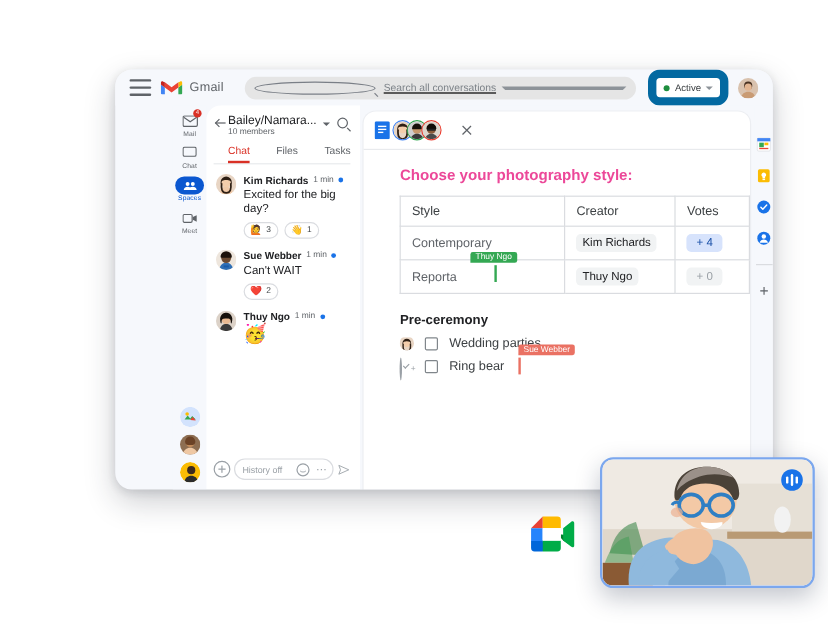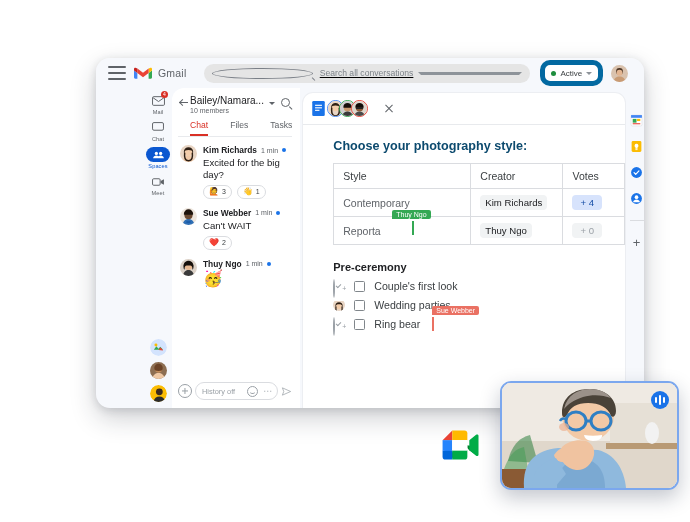--- a/index.html
+++ b/index.html
@@ -26,21 +26,21 @@
   .gm-word{font-size:10.5px;color:#5f6368;letter-spacing:.2px;}
   .searchbar{
     flex:1;margin-left:18px;margin-right:10px;height:19px;background:#e5e5e5;border-radius:10px;
     display:flex;align-items:center;padding:0 8px;max-width:310px;text-decoration:underline;
   }
   .searchbar .si{width:9px;height:9px;border:1.2px solid #7a7f87;border-radius:50%;position:relative;margin-right:7px;}
   .searchbar .si:after{content:"";position:absolute;width:1.2px;height:4px;background:#7a7f87;transform:rotate(-45deg);right:-2px;bottom:-3px;}
   .searchbar span{font-size:8.6px;color:#7c8288;flex:1;}
   .caret-sm{width:0;height:0;border-left:3px solid transparent;border-right:3px solid transparent;border-top:3.5px solid #8d9399;}
   .status-pill{
-    display:flex;align-items:center;gap:4px;border:5px solid #0369a1;border-radius:10px;
+    display:flex;align-items:center;gap:4px;border:7px solid #0369a1;border-radius:10px;
     height:16px;padding:0 6px;background:#fff;font-size:8px;color:#3c4043;
   }
   .dot-green{width:5px;height:5px;border-radius:50%;background:#1e8e3e;}
   .topavatar{width:17px;height:17px;border-radius:50%;margin-left:8px;overflow:hidden;}
 
   
   .wbody{display:flex;height:320px;padding-left:48px;}
 
   
   .rail{width:31px;background:#f6f8fc;display:flex;flex-direction:column;align-items:center;padding-top:5px;}
@@ -116,21 +116,21 @@
   .collab{width:17px;height:17px;border-radius:50%;margin-left:-5px;overflow:hidden;box-sizing:border-box;}
   .collab.b{border:1.6px solid #4285f4;}
   .collab.g{border:1.6px solid #34a853;}
   .collab.r{border:1.6px solid #ea4335;}
   .closex{width:12px;height:12px;margin-left:8px;position:relative;cursor:pointer;}
   .closex:before,.closex:after{content:"";position:absolute;left:1px;top:5.2px;width:10px;height:1.1px;background:#5f6368;}
   .closex:before{transform:rotate(45deg);}
   .closex:after{transform:rotate(-45deg);}
 
   .doc-body{flex:1;border-top:1px solid #e8eaed;padding:14px 0 0 30px;position:relative;}
-  .doc-q{font-size:12.6px;font-weight:700;color:#0c4a6e;margin-bottom:10px;}
+  .doc-q{font-size:12.6px;font-weight:700;color:#ec4899;margin-bottom:10px;}
   table.votes{border-collapse:collapse;width:292px;}
   table.votes td,table.votes th{border:1px solid #dadce0;padding:6px 9px;text-align:left;}
   table.votes th{font-size:10.5px;font-weight:400;color:#3c4043;}
   table.votes td{font-size:10.5px;color:#5f6368;}
   .c-style{width:128px;}
   .c-creator{width:78px;}
   .c-votes{width:46px;}
   .chip-name{background:#f1f3f4;border-radius:4px;padding:2px 5px;display:inline-block;font-size:9.6px;color:#202124;}
   .chip-vote{background:#d7e3fc;border-radius:4px;padding:2px 8px;display:inline-block;font-size:9.6px;color:#174ea6;}
   .chip-vote.zero{background:#f1f3f4;color:#9aa0a6;}
@@ -462,25 +462,20 @@
                   <span class="cursor-tag" style="background:#34a853;left:58px;top:-7px;">Thuy Ngo</span>
                 </td>
                 <td><span class="chip-name">Thuy Ngo</span></td>
                 <td><span class="chip-vote zero">+ 0</span></td>
               </tr>
             </tbody>
               </table>
 
             <div class="sect-title">Pre-ceremony</div>
 
-            <div class="check-row">
-              <span class="assign-ic"><span class="circ"></span><span class="tick"></span><span class="pl">+</span></span>
-              <span class="cbox"></span>
-              <span class="check-lbl">Couple's first look</span>
-            </div>
 
             <div class="check-row">
               <span class="assign-av">
                 <svg viewBox="0 0 40 40">
                     <rect width="40" height="40" fill="#e8d5c4"></rect>
                   <circle cx="20" cy="17" r="10" fill="#f3cdab"></circle>
                   <path d="M8 16a12 12 0 0 1 24 0c0 4-2 3-2 0s-3-5-10-5-10 2-10 5-2 4-2 0z" fill="#2e1f14"></path>
                   <path d="M10 18c-1 11 0 22 10 22s11-11 10-22" fill="none" stroke="#2e1f14" stroke-width="4"></path>
                 </svg>
               </span>

